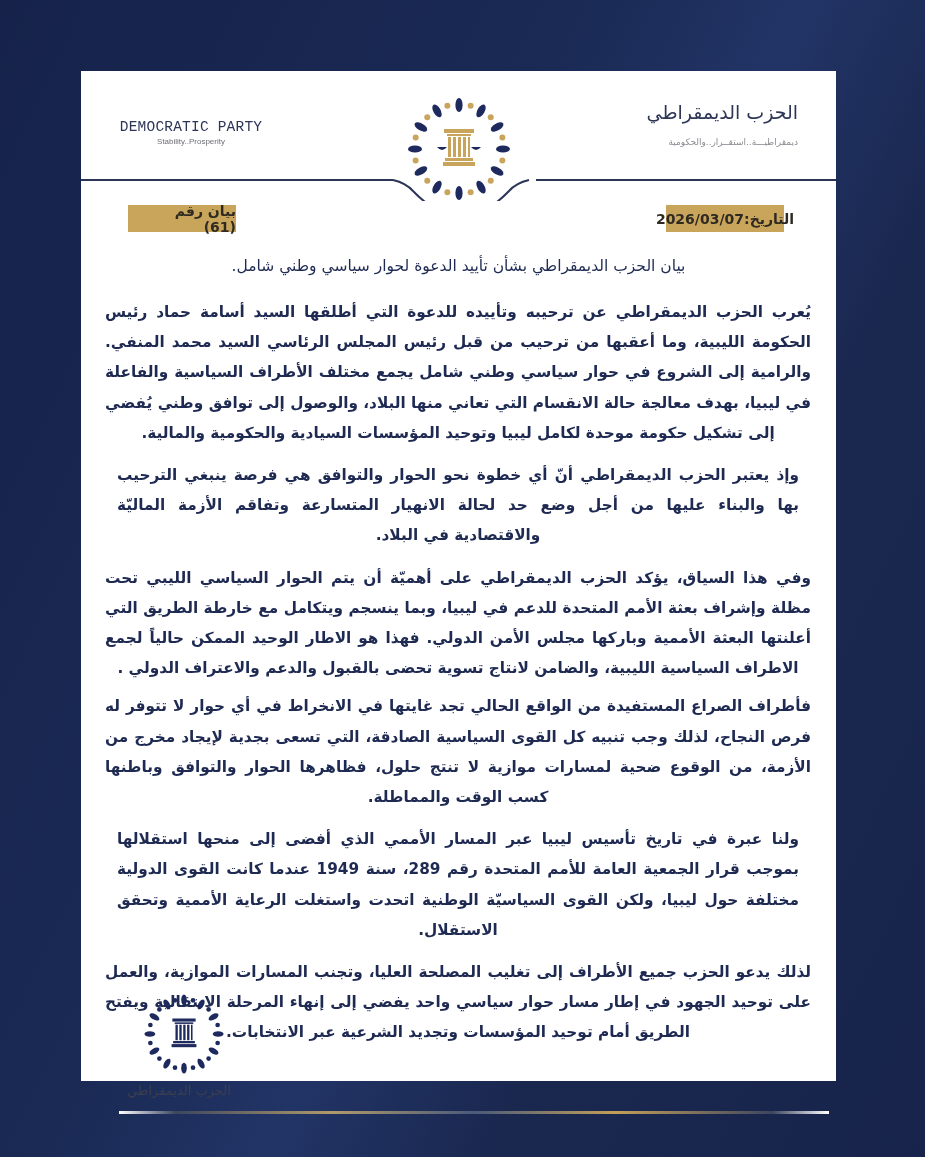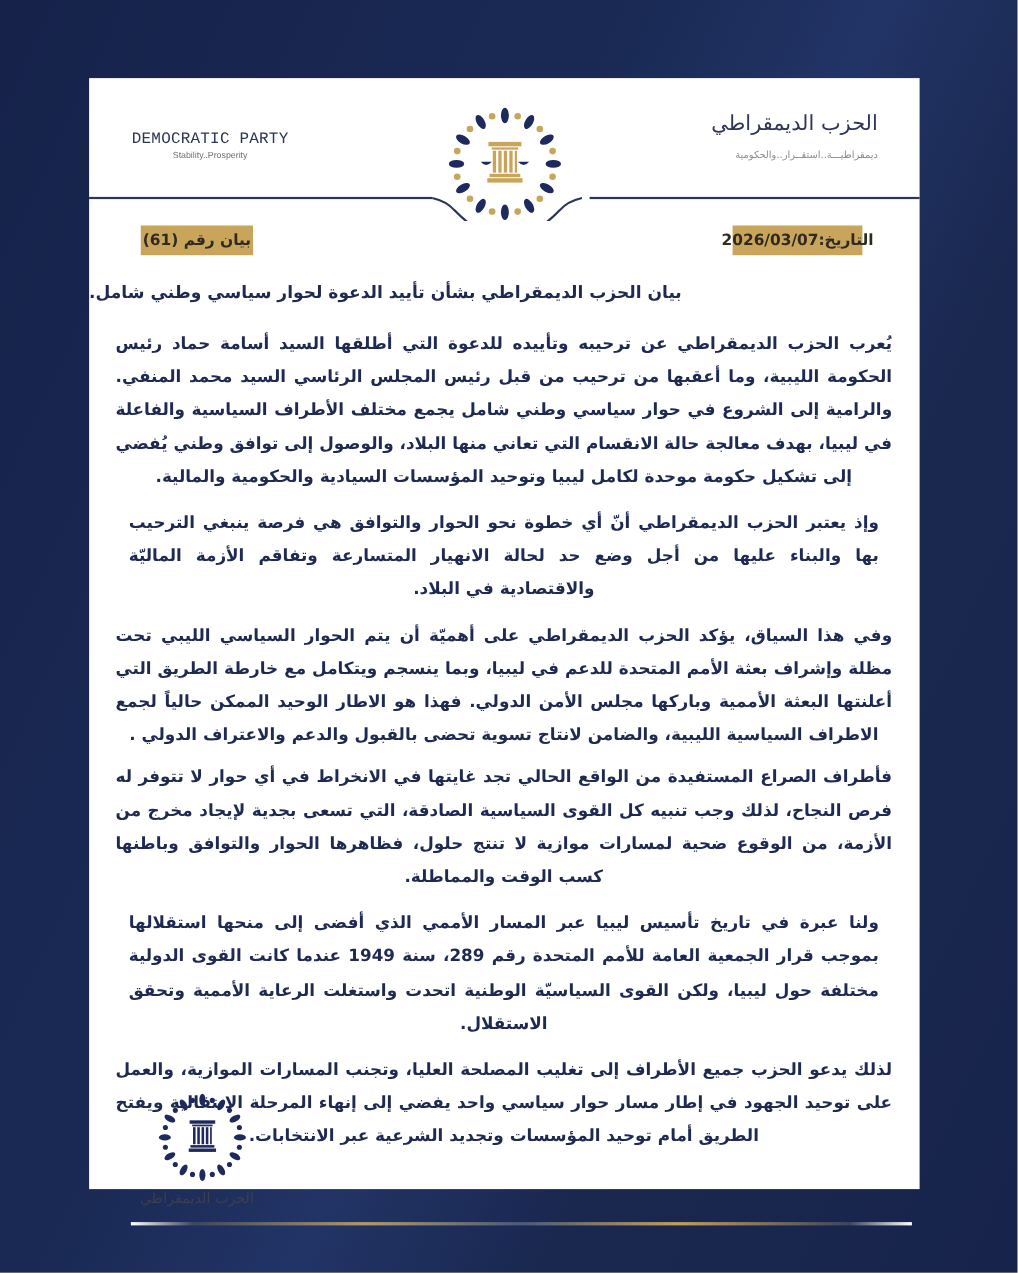--- a/index.html
+++ b/index.html
@@ -32,25 +32,25 @@
   }
   .header-line-l { position:absolute; left:0; top:108px; width:312px; height:2px; background:#2b3556; }
   .header-line-r { position:absolute; right:0; top:108px; width:300px; height:2px; background:#2b3556; }
   .logo-arc { position:absolute; left:300px; top:60px; }
   .logo { position:absolute; left:320px; top:20px; }
   .badge {
     position:absolute; top:134px; height:27px; background:#c9a55c;
     direction:rtl; font-size:14px; font-weight:bold; color:#2e2a22;
     display:flex; align-items:center; justify-content:center;
   }
-  .badge-num { left:47px; width:102px; }
+  .badge-num { left:47px; width:80px;padding-left:28px; }
   .badge-date { right:52px; width:118px; }
   .doc-title {
-    position:absolute; left:0; top:186px; width:755px; text-align:left;
-    direction:rtl; font-size:15.5px; font-weight:bold; color:#1e2a52;
+    position:absolute; left:0; top:186px; width:755px; text-align:center;
+    direction:rtl; font-size:15.5px; font-weight:normal; color:#1e2a52;
   }
   .body-text {
     position:absolute; left:24px; top:226px; width:706px;
     direction:rtl; text-align:justify; text-align-last:center;
     font-size:15.3px; font-weight:bold; color:#1e2a52; line-height:30.2px;
   }
   .body-text p { margin:0 0 8px 0; }
   .body-text p.tight { margin:12px; }
   .foot-logo { position:absolute; left:58px; top:918px; }
   .foot-name {

